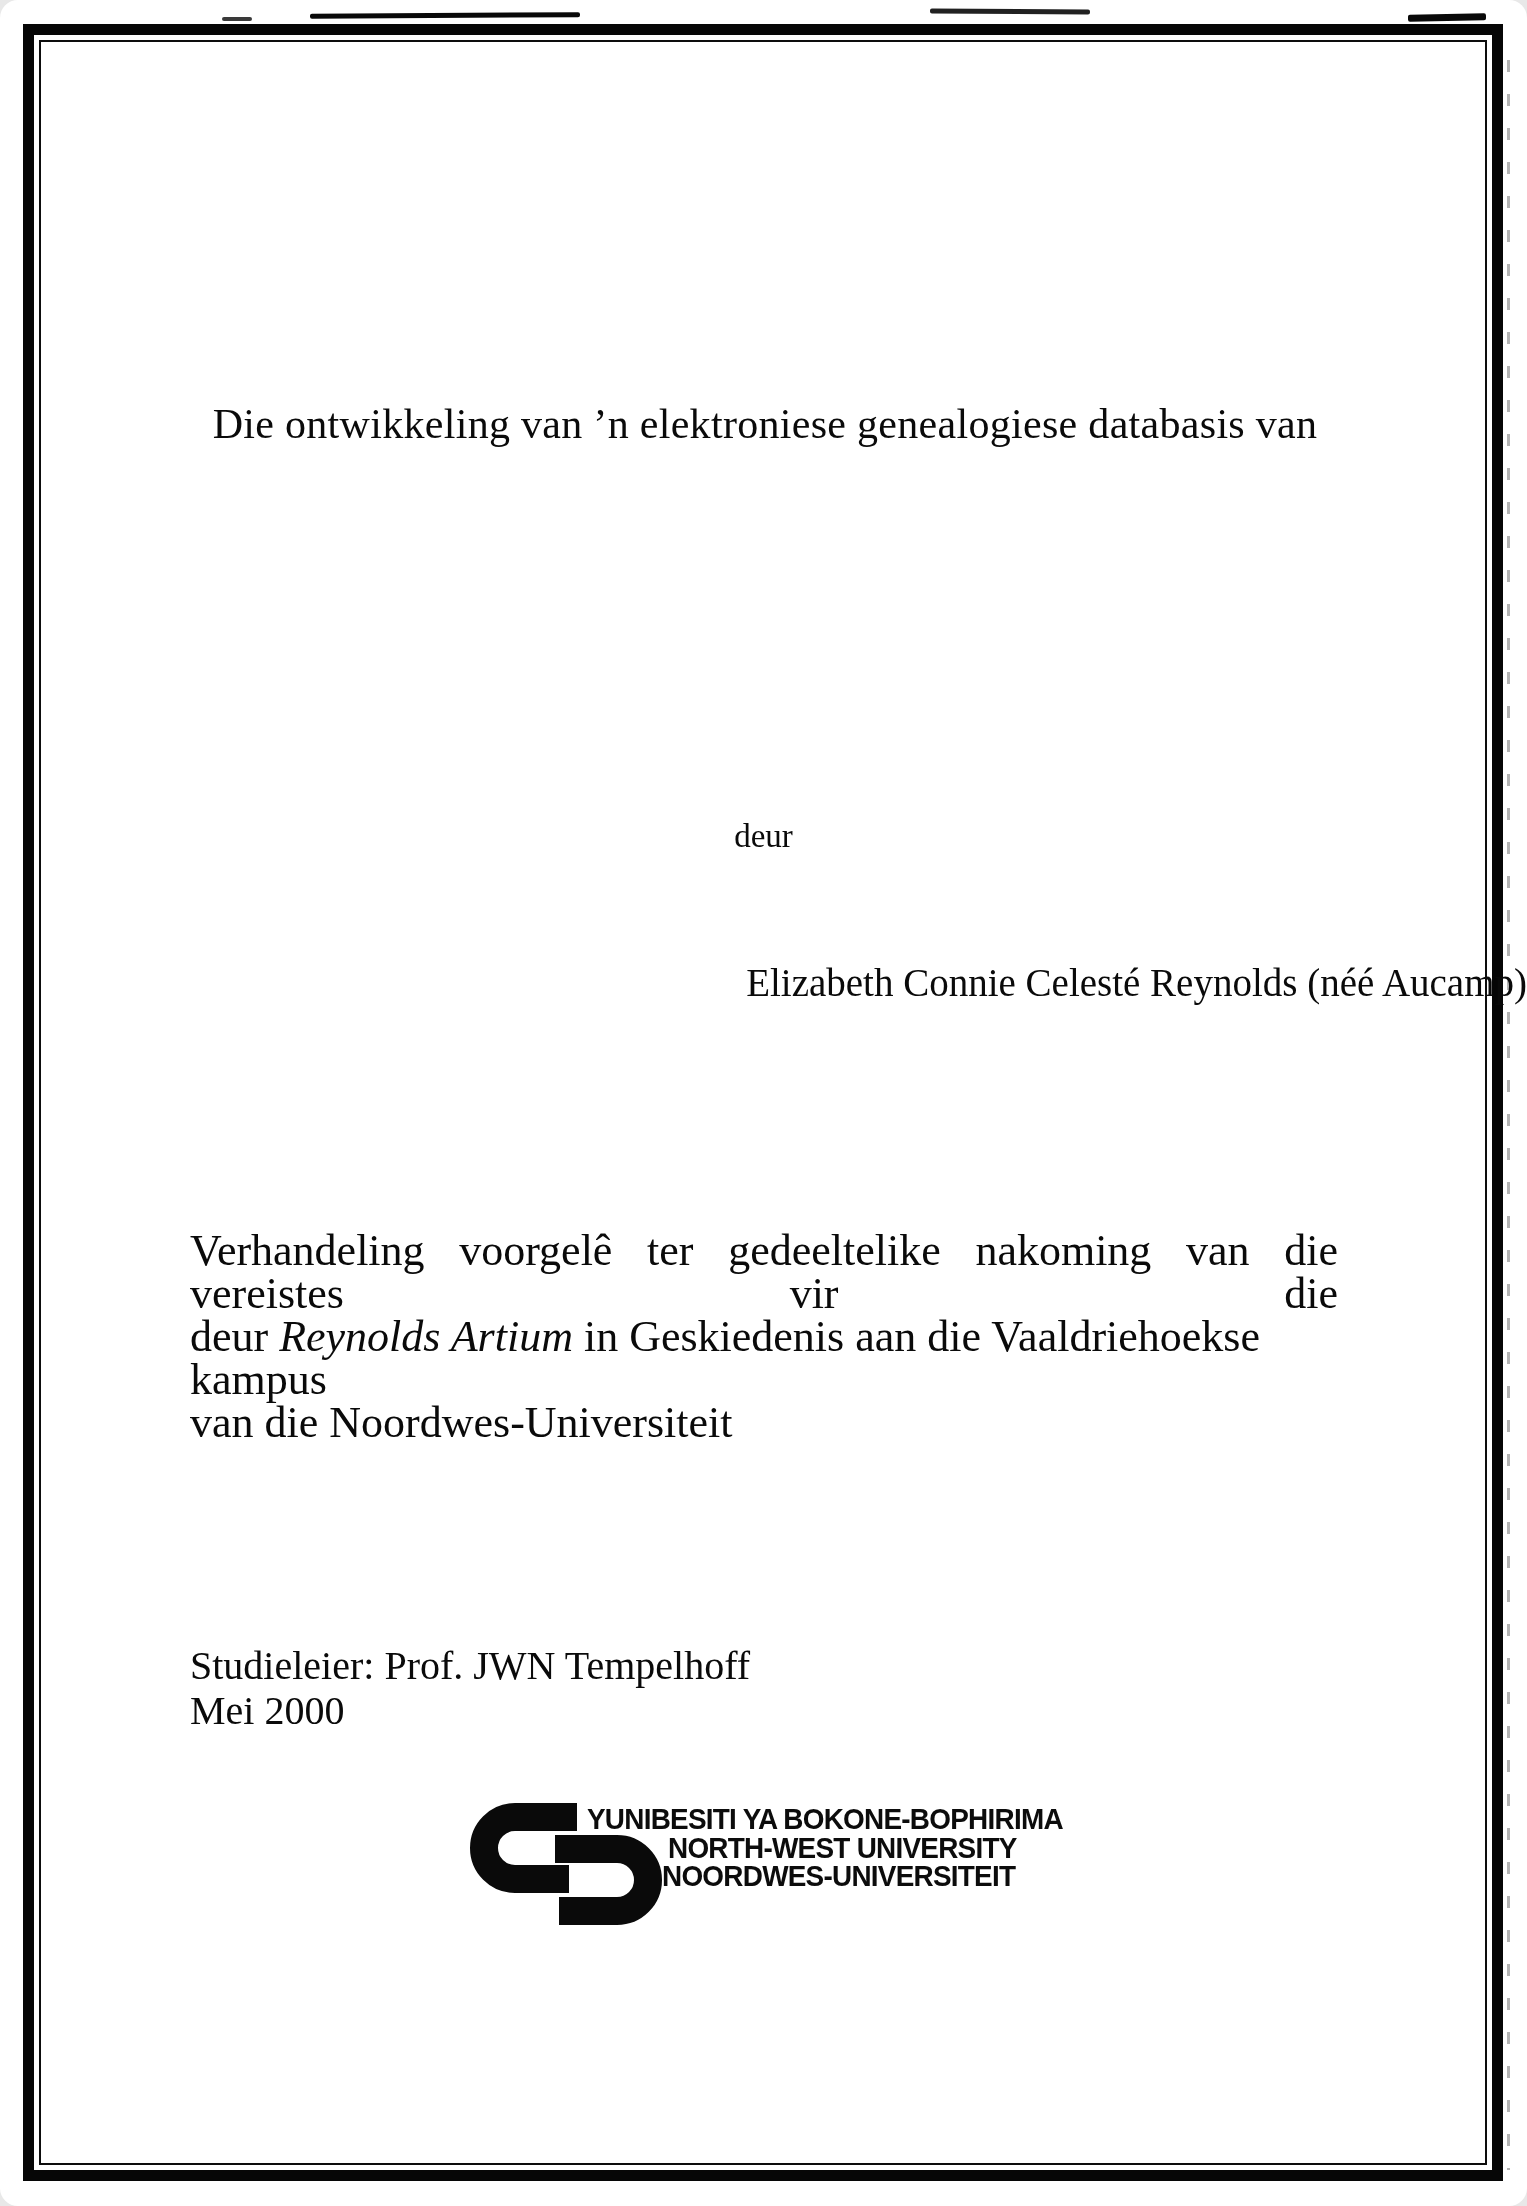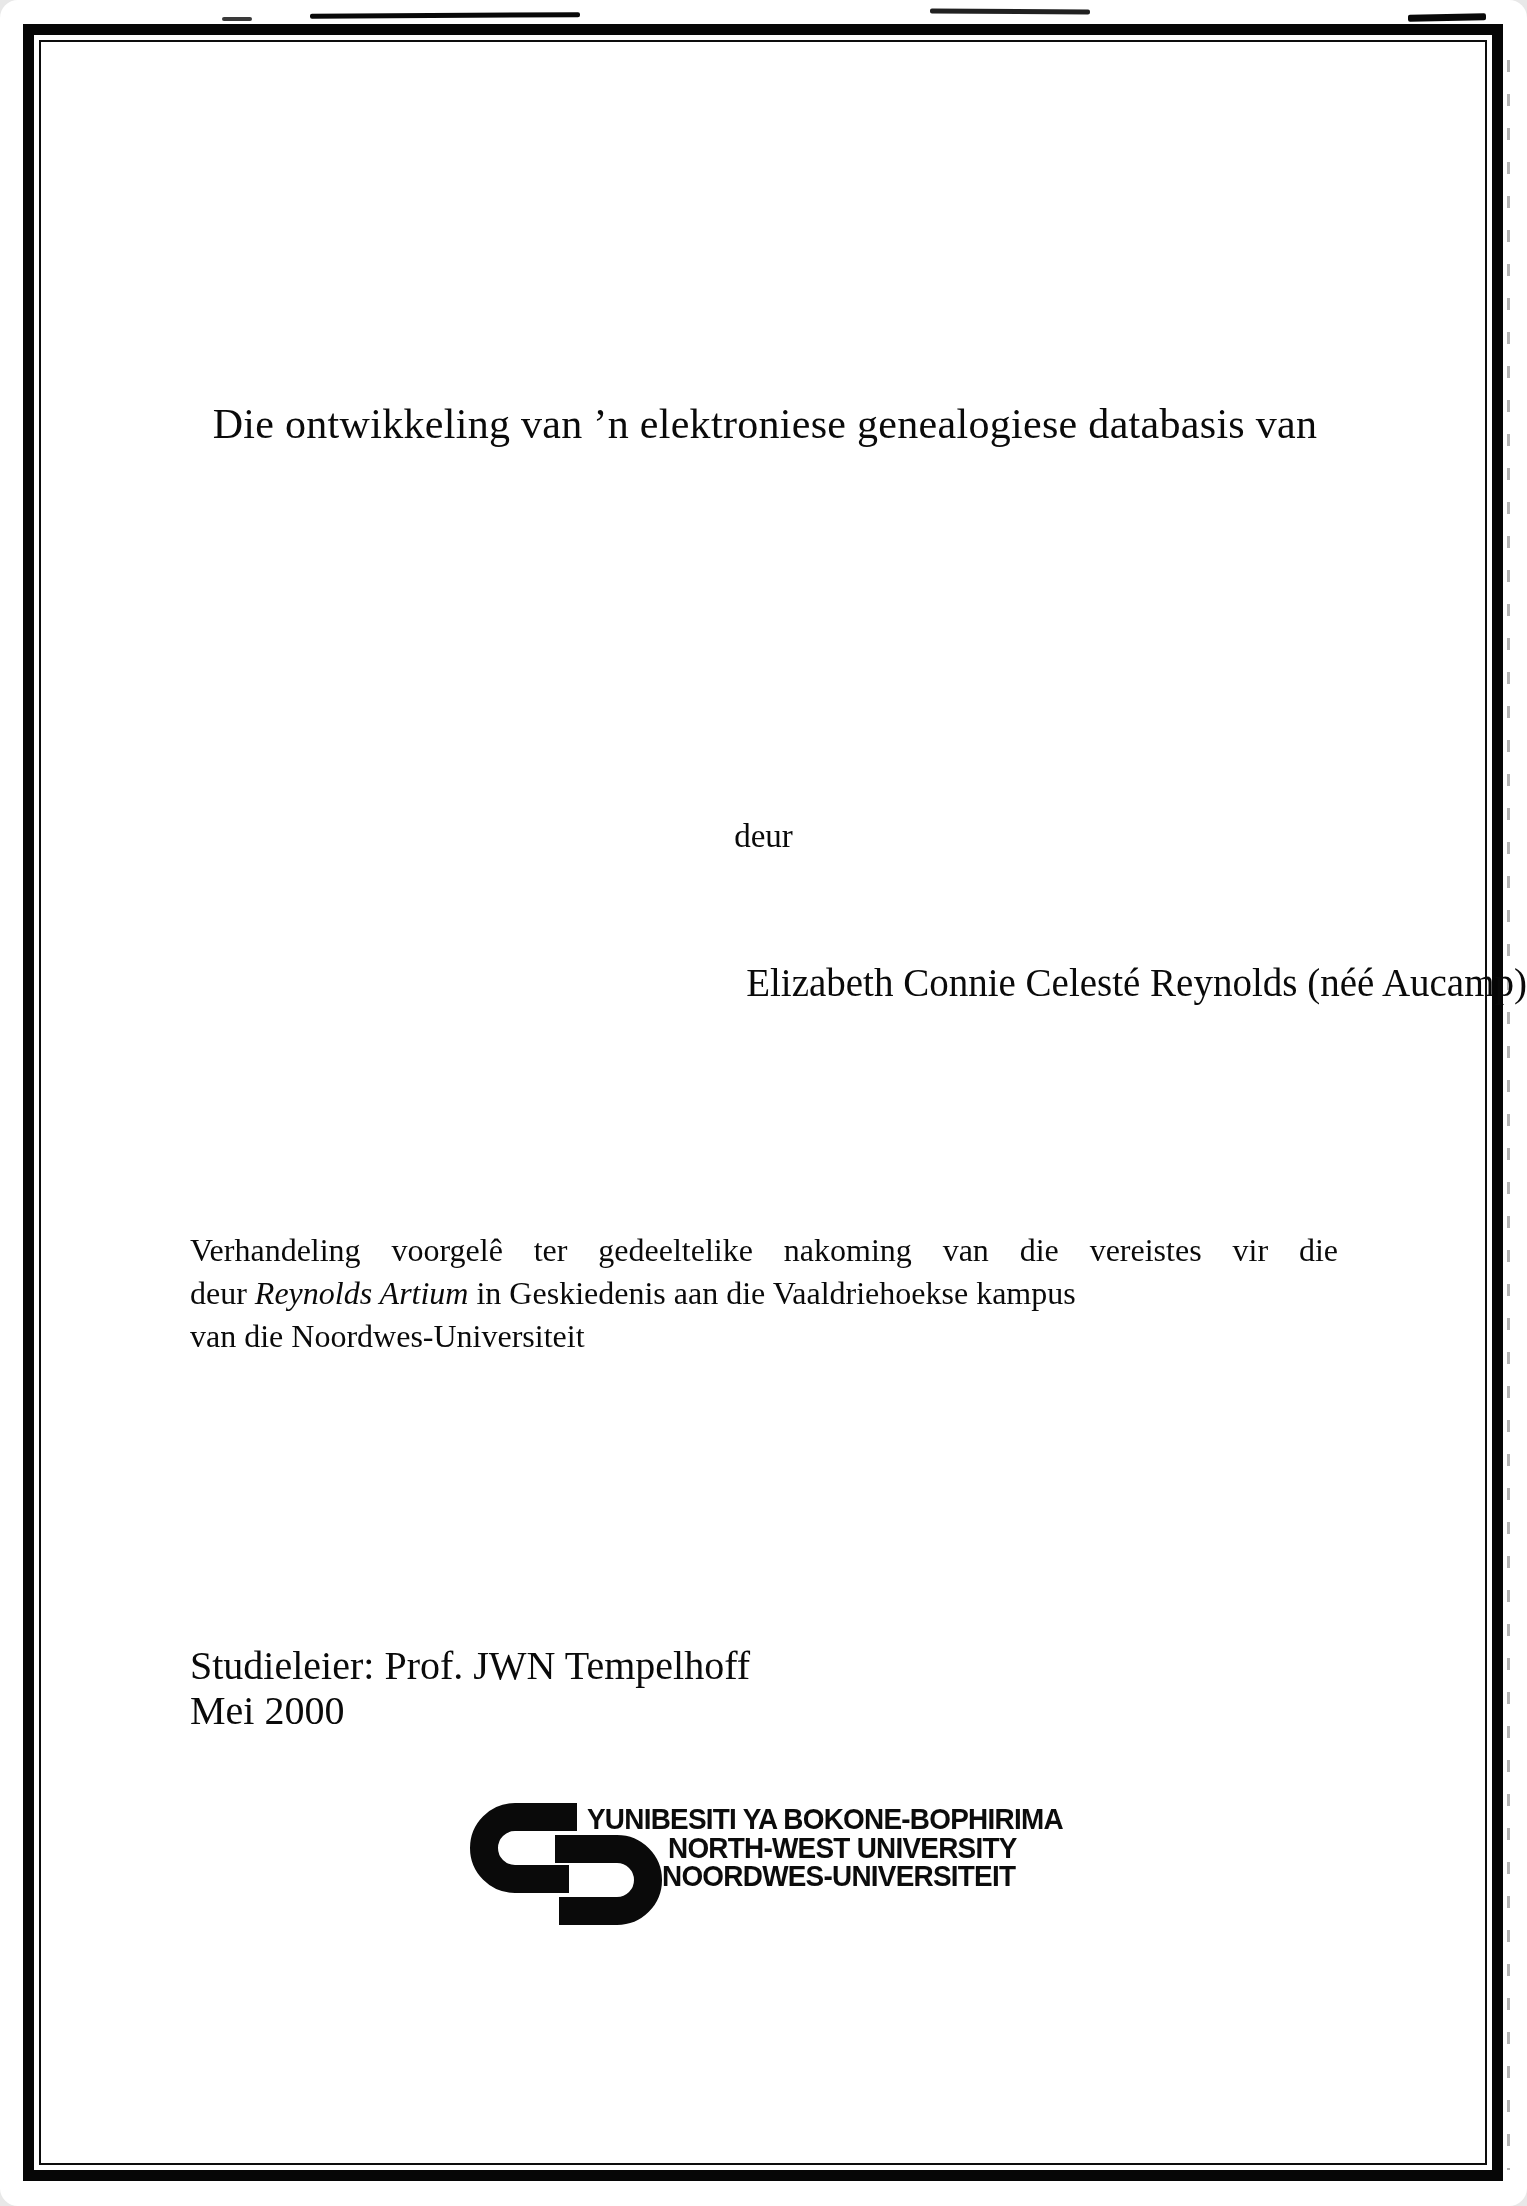--- a/index.html
+++ b/index.html
@@ -70,21 +70,21 @@
   }
   .author-line {
     position: absolute;
     top: 960px; left: 0; width: 1527px;
     text-align: right;
     font-size: 39px;
   }
   .degree-statement {
     position: absolute;
     top: 1229px; left: 190px; width: 1148px;
-    font-size: 32px;
+    font-size: 44px;
     line-height: 43px;
   }
   .degree-statement .justified {
     text-align: justify;
     text-align-last: justify;
   }
   .supervisor-block {
     position: absolute;
     top: 1643px; left: 190px;
     font-size: 40px;

